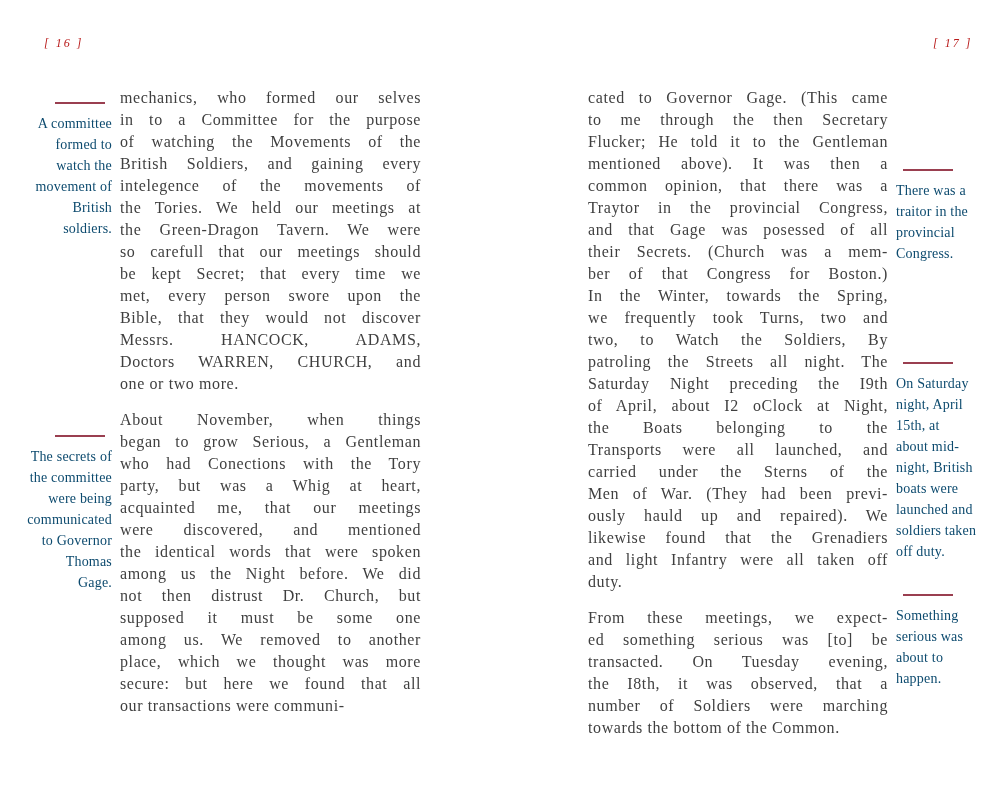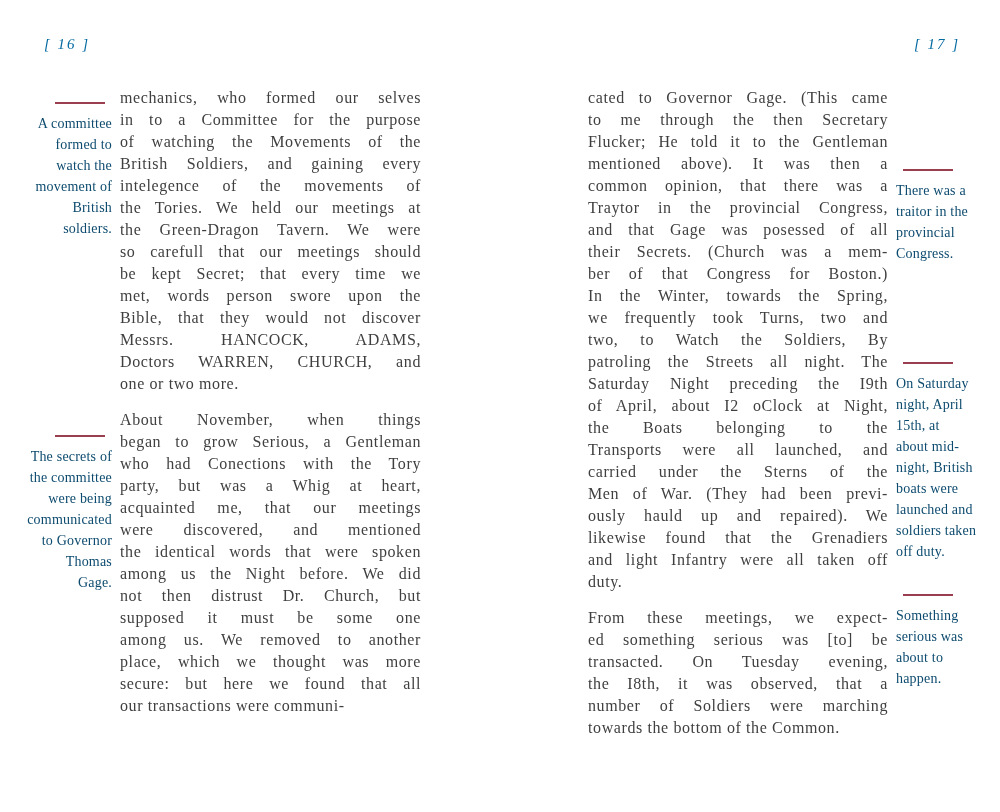--- a/index.html
+++ b/index.html
@@ -10,25 +10,25 @@
     position:relative;
     overflow:hidden;
   }
   .spread{position:absolute;inset:0;}
   .page{position:absolute;top:0;height:812px;width:500px;}
   .page.left{left:0;}
   .page.right{left:500px;}
 
   .pagenum{
     position:absolute;top:36px;
-    font-size:15px;letter-spacing:2px;
-    font-style:italic;color:#0369a1;
+    font-size:12px;letter-spacing:2px;
+    font-style:italic;color:#b91c1c;
   }
   .page.left .pagenum{left:44px;}
-  .page.right .pagenum{left:414px;}
+  .page.right .pagenum{left:433px;}
 
   .body{position:absolute;top:87px;}
   .page.left .body{left:120px;width:301px;}
   .page.right .body{left:88px;width:300px;}
 
   .para + .para{margin-top:14px;}
   .bline{
     font-size:16px;line-height:22px;
     letter-spacing:0.6px;
     color:#3f3f3f;
@@ -88,21 +88,21 @@
         <div class="para">
           <div class="bline">mechanics, who formed our selves</div>
           <div class="bline">in to a Committee for the purpose</div>
           <div class="bline">of watching the Movements of the</div>
           <div class="bline">British Soldiers, and gaining every</div>
           <div class="bline">intelegence of the movements of</div>
           <div class="bline">the Tories. We held our meetings at</div>
           <div class="bline">the Green-Dragon Tavern. We were</div>
           <div class="bline">so carefull that our meetings should</div>
           <div class="bline">be kept Secret; that every time we</div>
-          <div class="bline">met, words person swore upon the</div>
+          <div class="bline">met, every person swore upon the</div>
           <div class="bline">Bible, that they would not discover</div>
           <div class="bline">Messrs. HANCOCK, ADAMS,</div>
           <div class="bline">Doctors WARREN, CHURCH, and</div>
           <div class="bline last">one or two more.</div>
         </div>
         <div class="para">
           <div class="bline">About November, when things</div>
           <div class="bline">began to grow Serious, a Gentleman</div>
           <div class="bline">who had Conections with the Tory</div>
           <div class="bline">party, but was a Whig at heart,</div>

